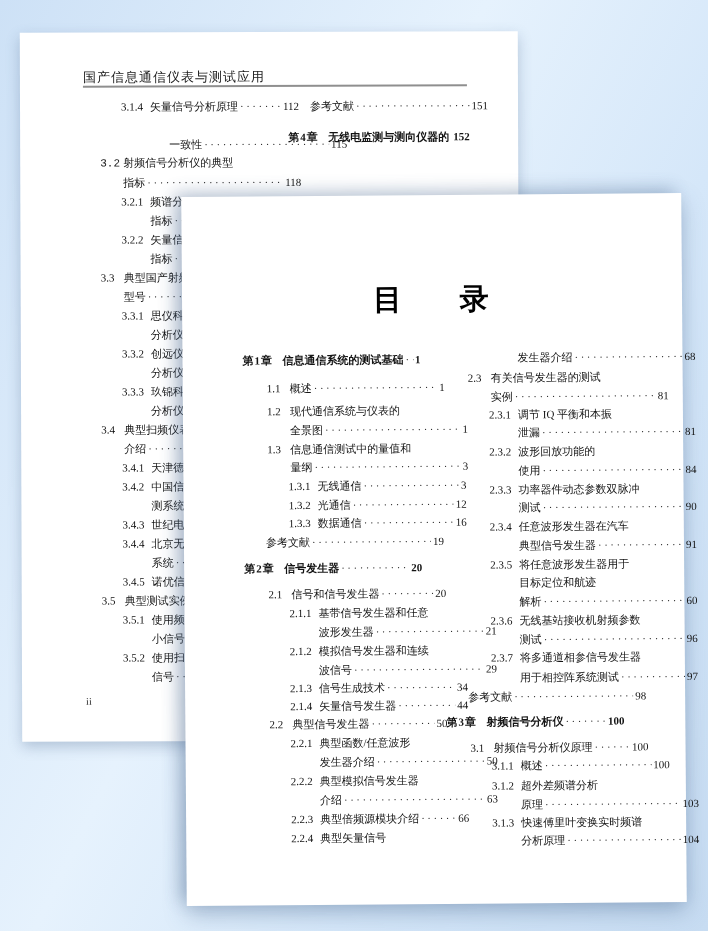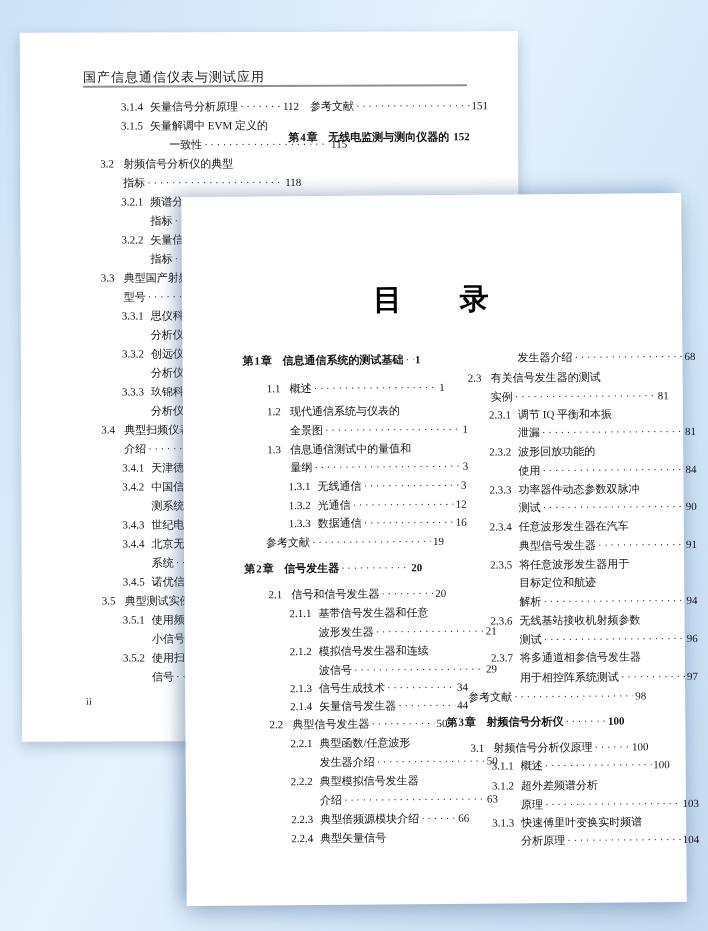--- a/index.html
+++ b/index.html
@@ -72,30 +72,26 @@
 <div class="page back-page">
   <div class="bp-header">国产信息通信仪表与测试应用</div>
   <div class="bp-rule"></div>
   <div class="col" id="back-left">
       <div class="line i-l2" style="top: 68px;">
         <span class="num">3.1.4</span>
         <span class="txt">矢量信号分析原理</span>
         <span class="dots"></span>
         <span class="pnum">112</span>
       </div>
-      <div class="line i-l2" style="top: 87px;">
-        <span class="num">3.1.5</span>
-        <span class="txt">矢量解调中 EVM 定义的</span>
-      </div>
       <div class="line i-l2c2" style="top: 106px;">
         <span class="txt">一致性</span>
         <span class="dots"></span>
         <span class="pnum">115</span>
       </div>
-      <div class="line i-l1" style="top: 125px;">
+      <div class="line i-l1" style="top: 125px; font-family: Liberation Mono, monospace;">
         <span class="num">3.2</span>
         <span class="txt">射频信号分析仪的典型</span>
       </div>
       <div class="line i-l1c" style="top: 144px;">
         <span class="txt">指标</span>
         <span class="dots"></span>
         <span class="pnum">118</span>
       </div>
       <div class="line i-l2" style="top: 163px;">
         <span class="num">3.2.1</span>
@@ -408,21 +404,21 @@
       <div class="line i-l2" style="top: 364px;">
         <span class="num">2.3.5</span>
         <span class="txt">将任意波形发生器用于</span>
       </div>
       <div class="line i-l2c" style="top: 382px;">
         <span class="txt">目标定位和航迹</span>
       </div>
       <div class="line i-l2c" style="top: 401px;">
         <span class="txt">解析</span>
         <span class="dots"></span>
-        <span class="pnum">94</span>
+        <span class="pnum">60</span>
       </div>
       <div class="line i-l2" style="top: 420px;">
         <span class="num">2.3.6</span>
         <span class="txt">无线基站接收机射频参数</span>
       </div>
       <div class="line i-l2c" style="top: 439px;">
         <span class="txt">测试</span>
         <span class="dots"></span>
         <span class="pnum">96</span>
       </div>

